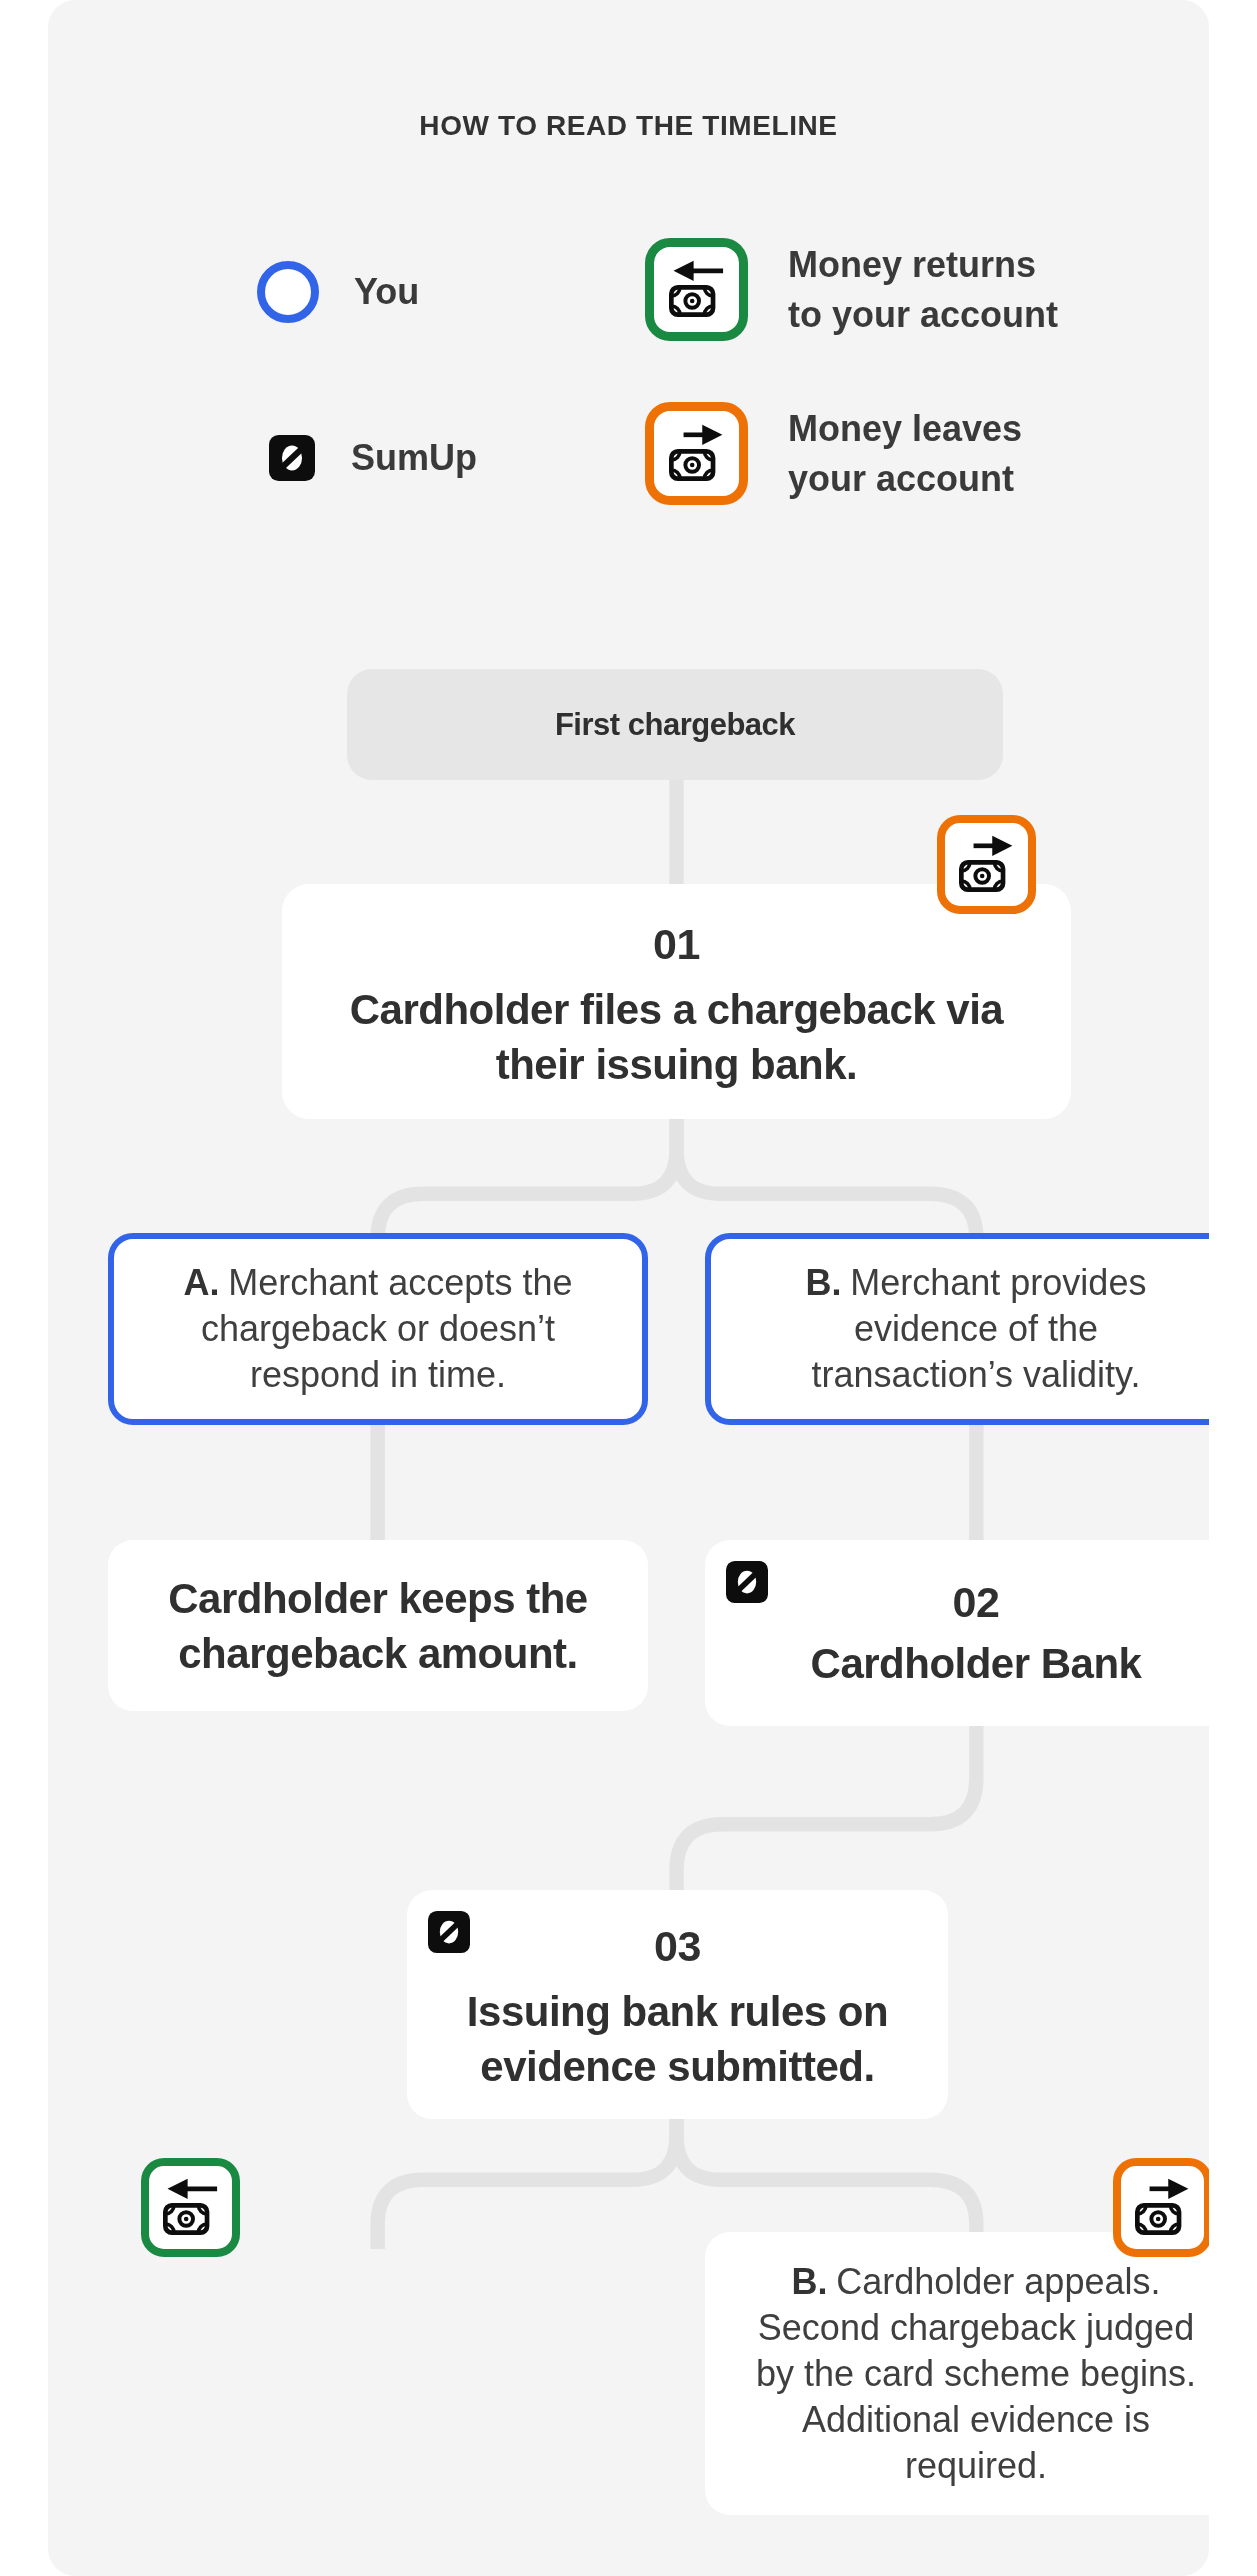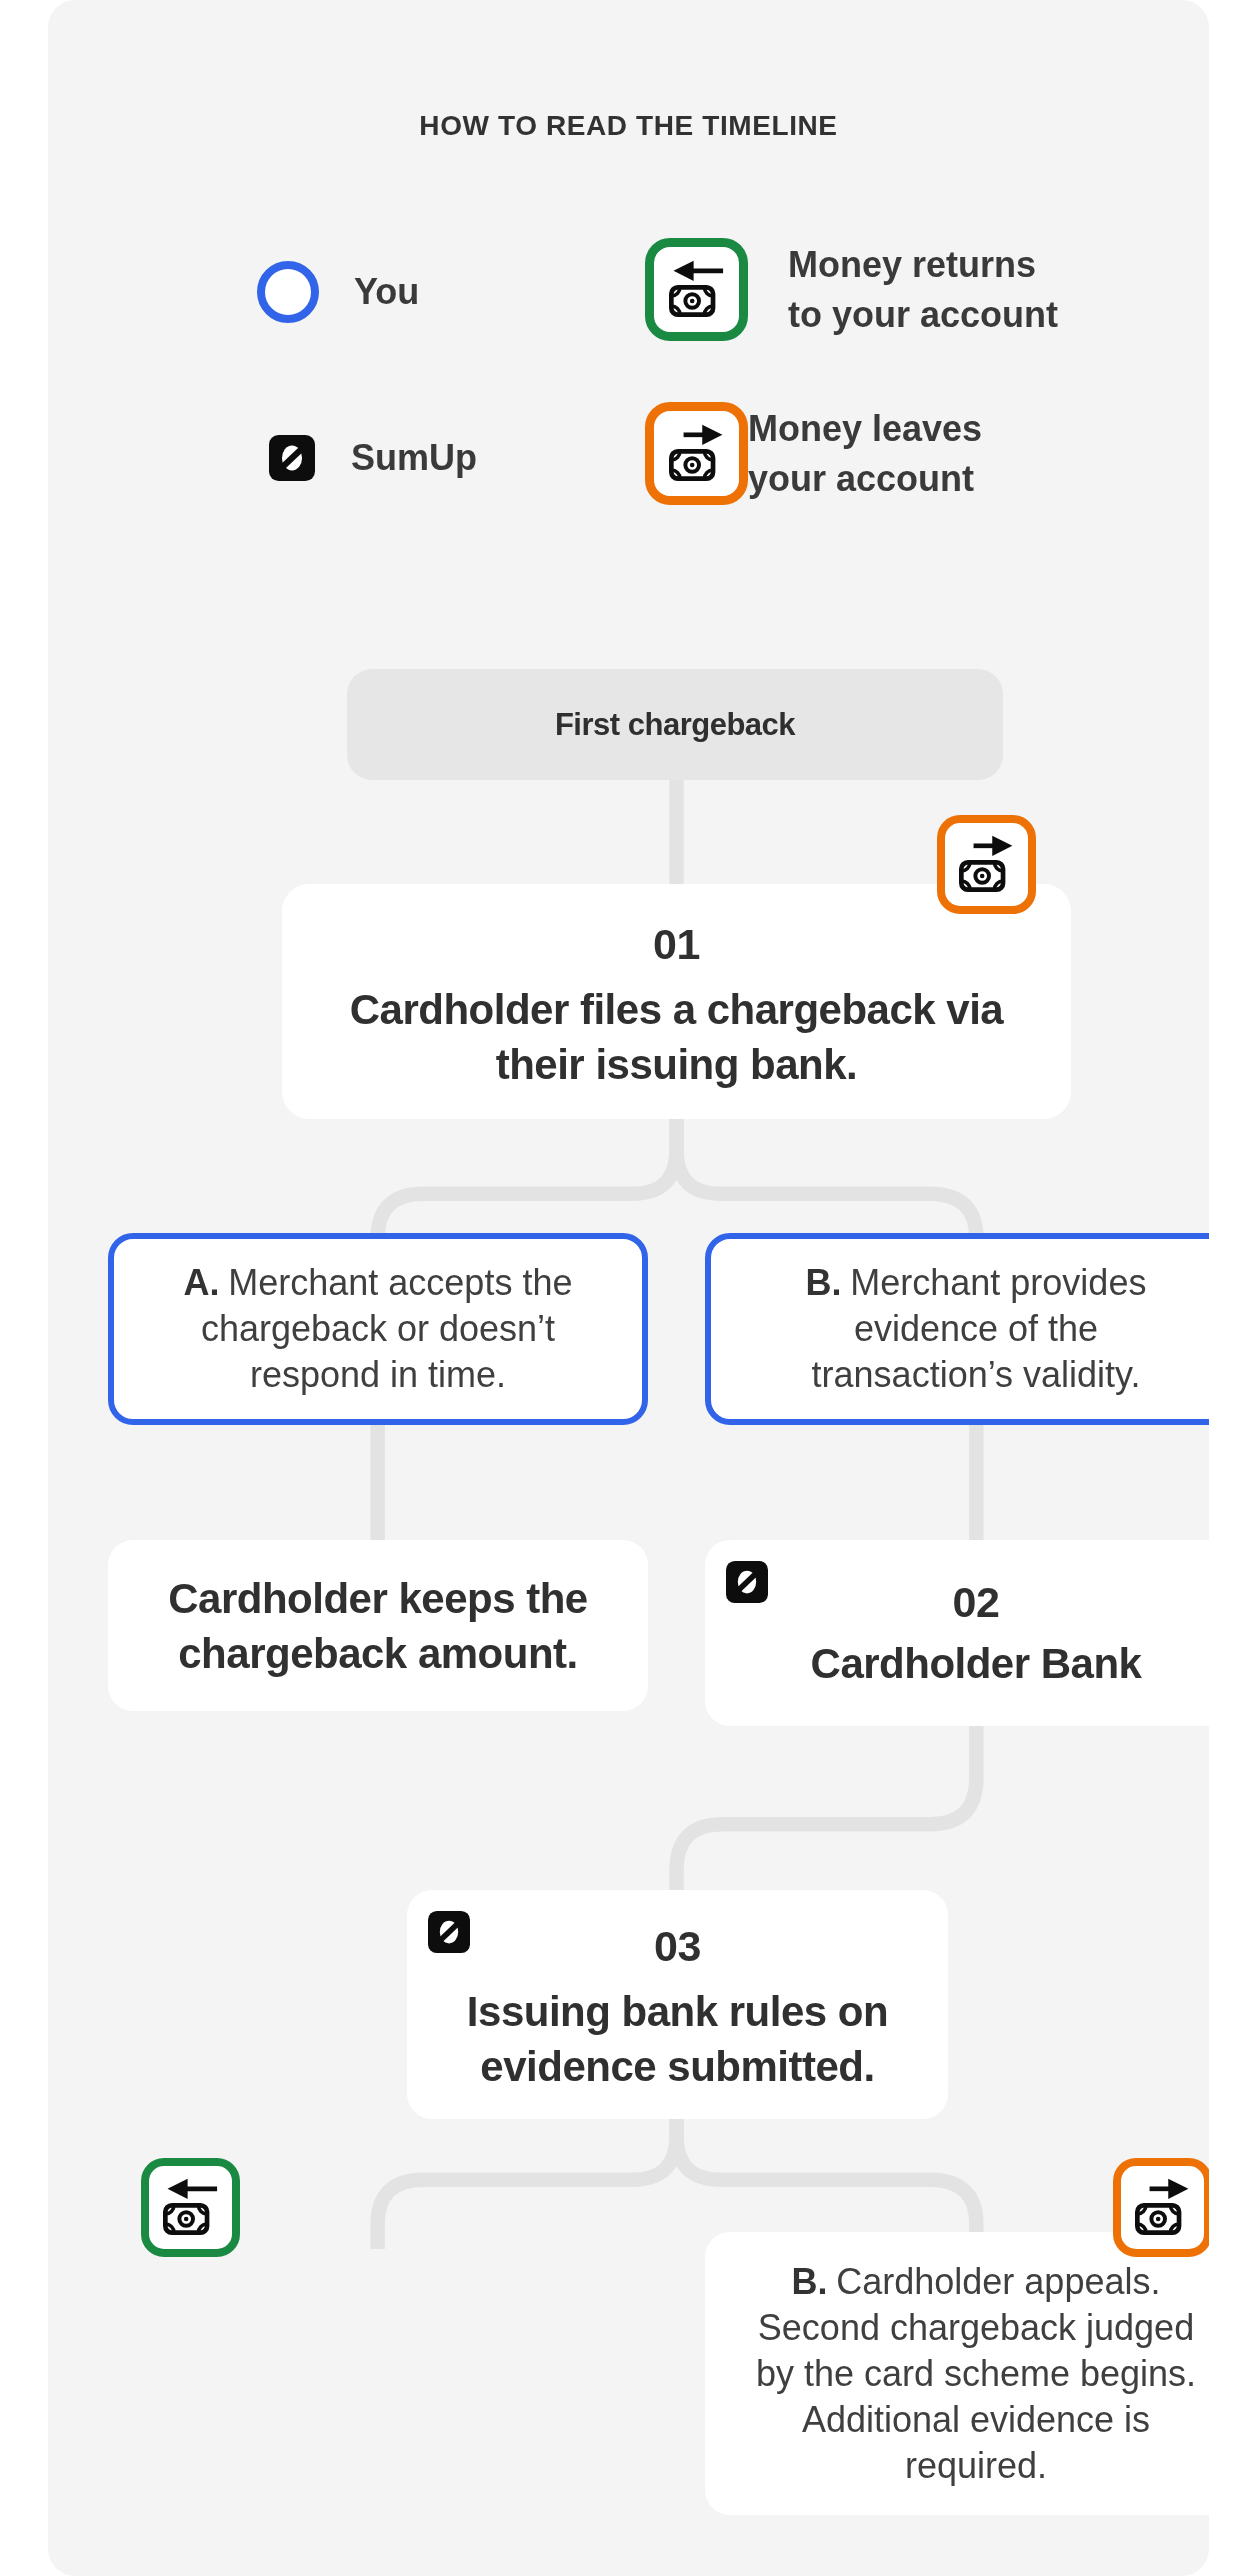--- a/index.html
+++ b/index.html
@@ -26,21 +26,21 @@
     text-align:center;font-size:28px;font-weight:700;letter-spacing:0.6px;
     color:#323232;margin:0;
   }
   
   .legend-row{position:absolute;display:flex;align-items:center;z-index:2;}
   .legend-label{font-size:36px;line-height:50px;font-weight:700;color:#3a3a3a;}
   .legend-label.wrap{width:288px;}
   #legend-you{left:209px;top:261px;gap:35px;}
   #legend-sumup{left:221px;top:433px;gap:36px;}
   #legend-in{left:597px;top:238px;gap:40px;}
-  #legend-out{left:597px;top:402px;}
+  #legend-out{left:597px;top:402px;gap:40px;}
   .you-circle{
     width:62px;height:62px;border-radius:50%;
     border:8.7px solid var(--blue);background:#fff;box-sizing:border-box;flex:none;
   }
   .sumup-badge{width:46px;height:46px;flex:none;}
   .money-badge{
     width:103px;height:103px;border-radius:25px;background:#fff;
     box-sizing:border-box;display:flex;align-items:center;justify-content:center;flex:none;
   }
   .money-badge.in{border:9.6px solid var(--green);}

